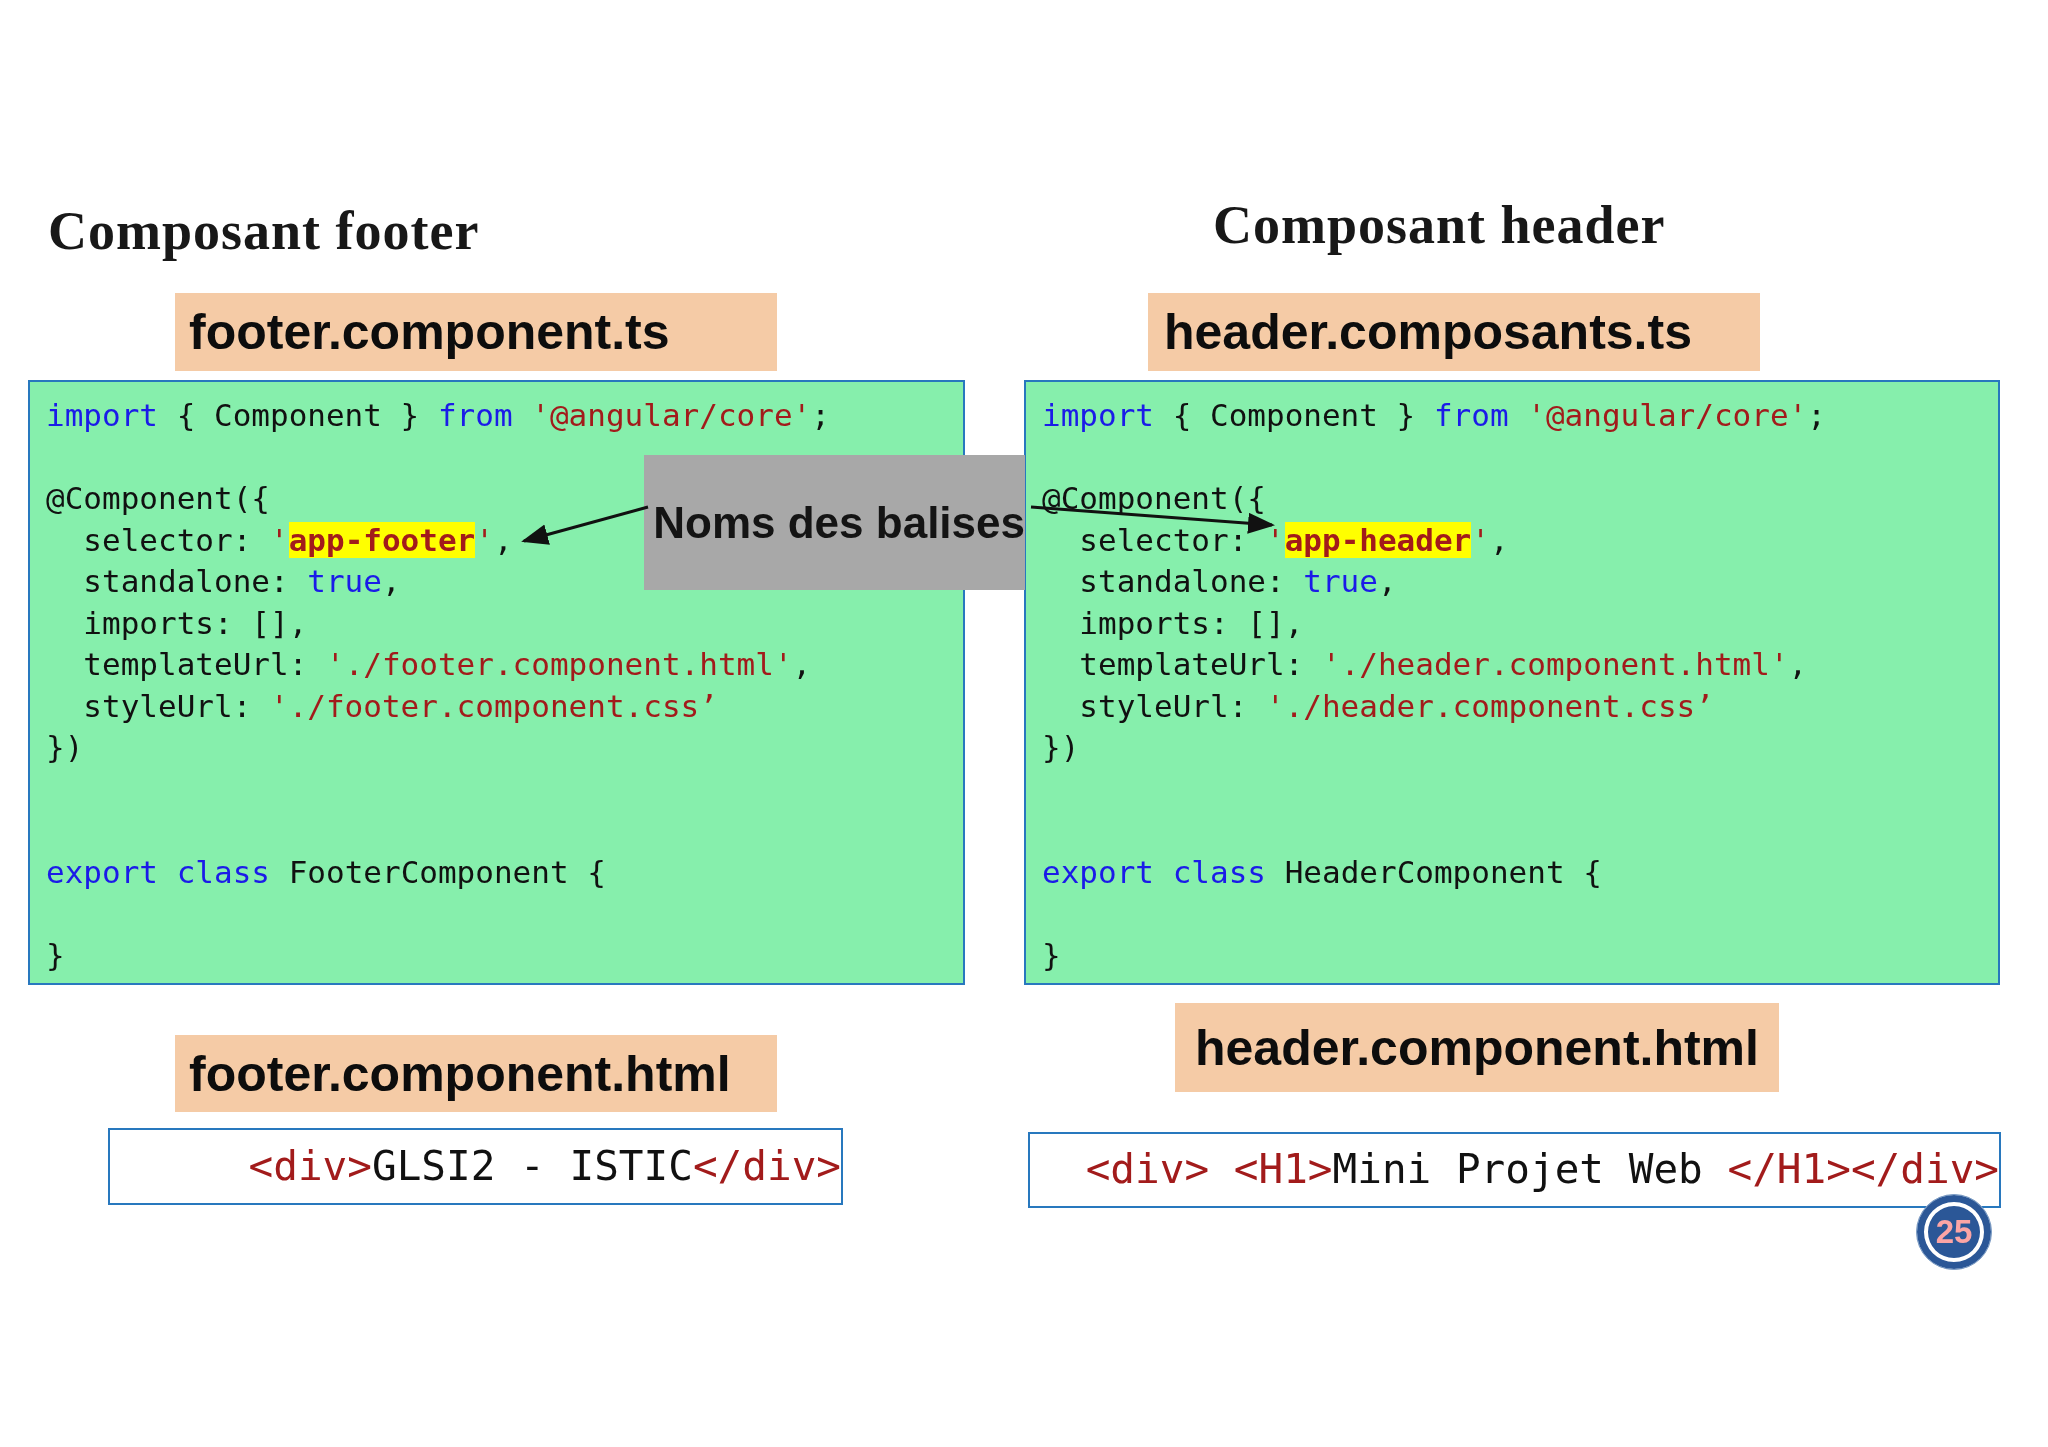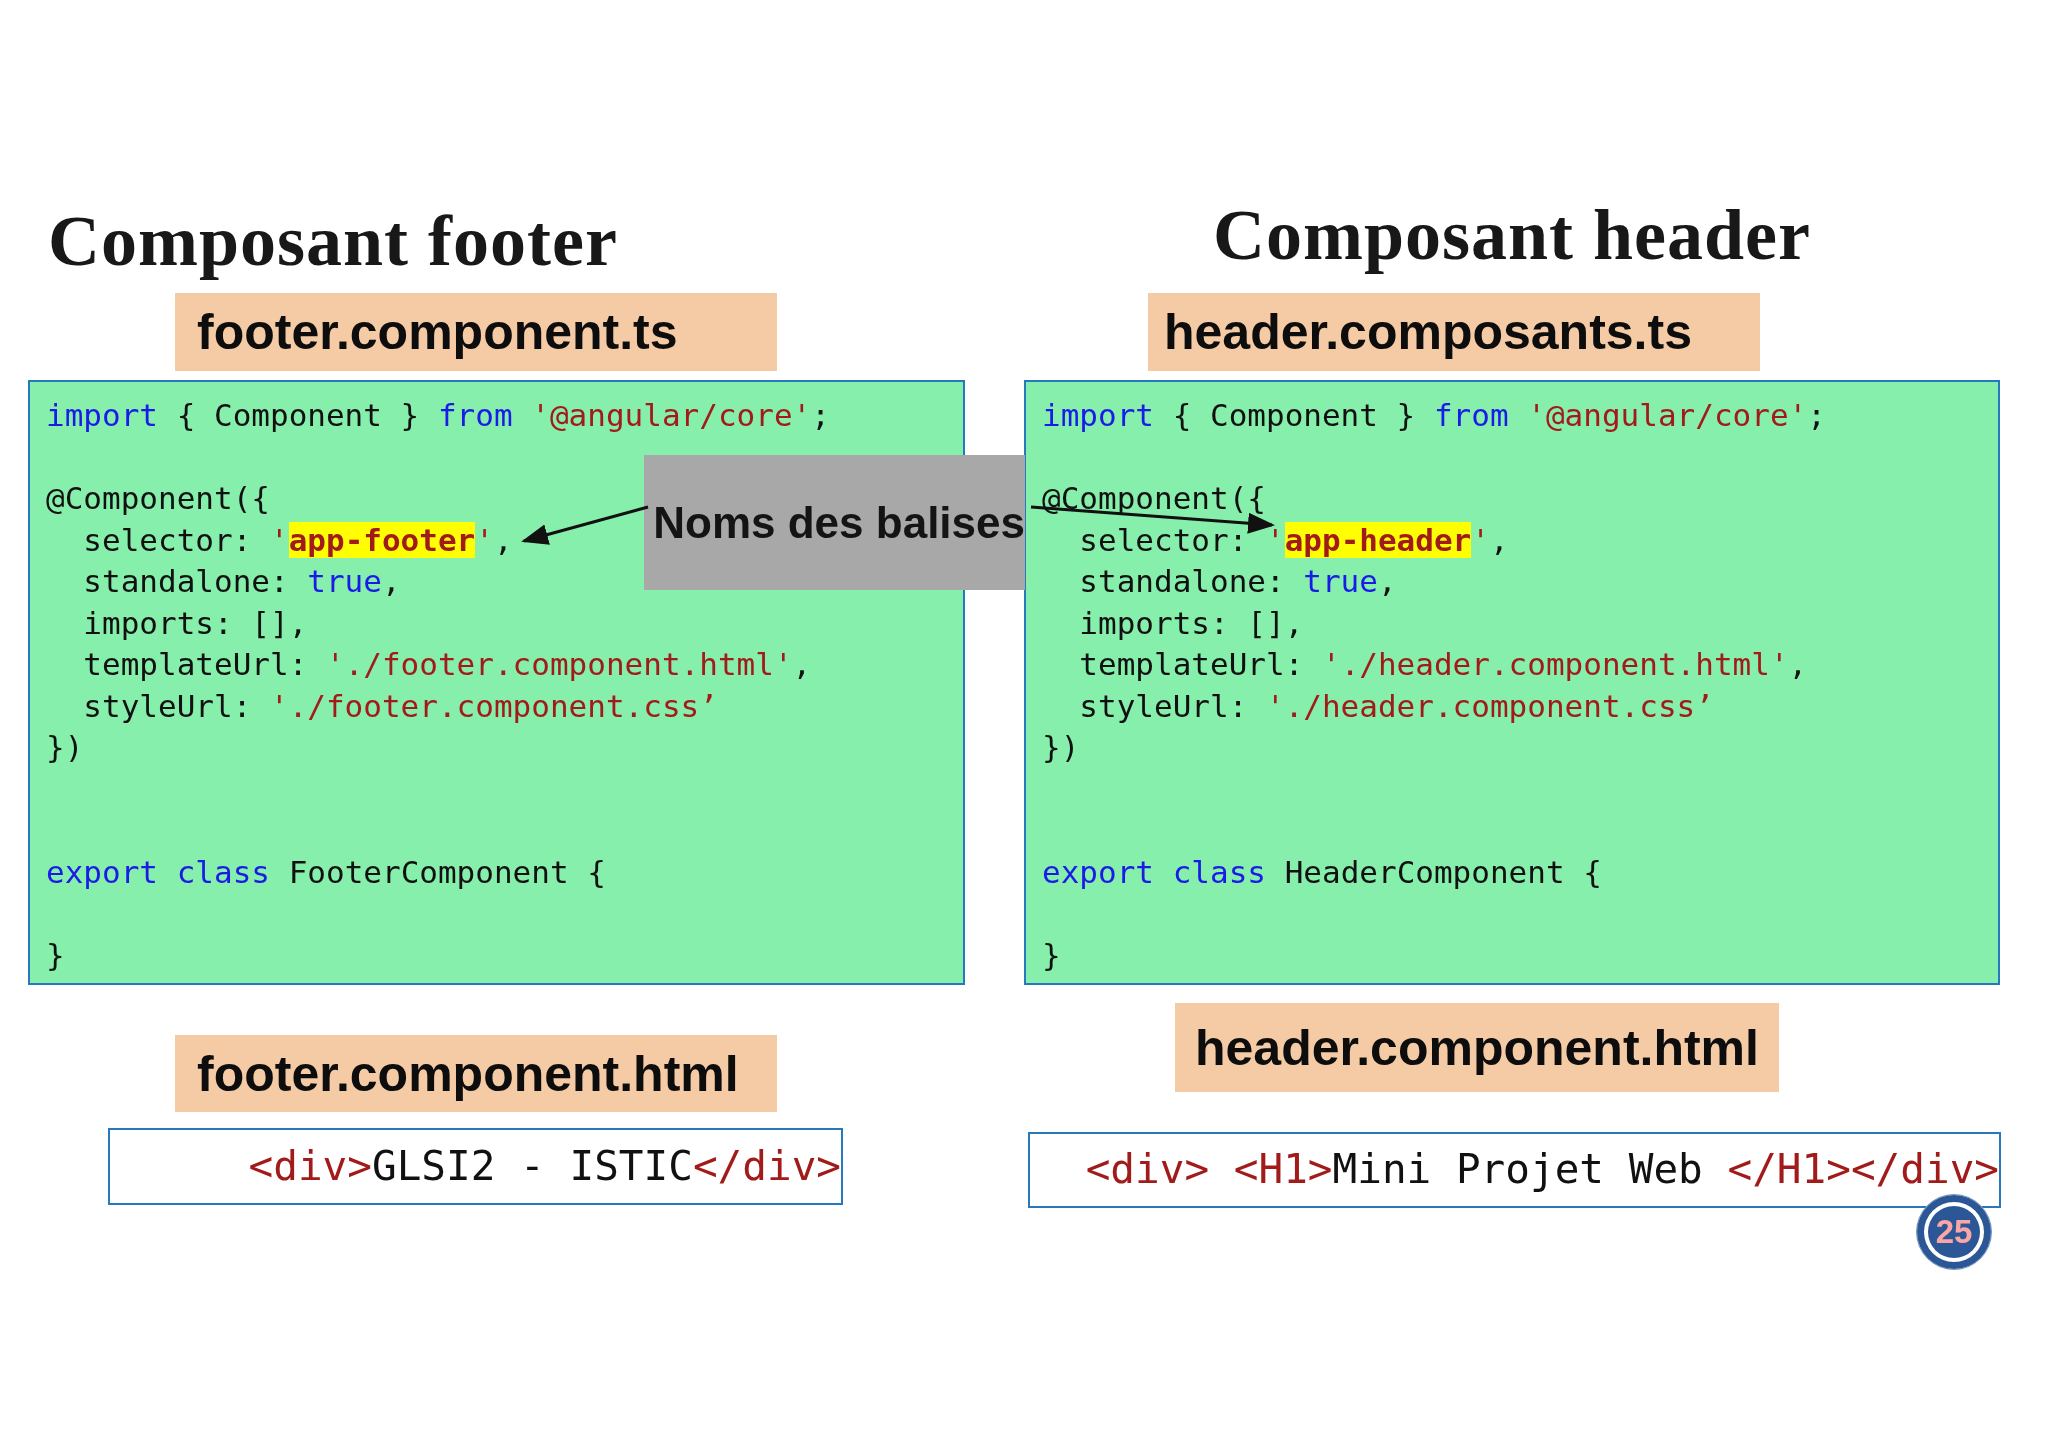--- a/index.html
+++ b/index.html
@@ -4,35 +4,35 @@
 <style>
   html,body{margin:0;padding:0;background:#ffffff;}
   body{width:2048px;height:1447px;position:relative;overflow:hidden;
        font-family:"Liberation Sans",sans-serif;}
   .abs{position:absolute;}
 
   
   .section-title{
     font-family:"Liberation Serif",serif;
     font-weight:700;
-    font-size:72px;
+    font-size:54px;
     color:#181818;
     letter-spacing:1px;
     white-space:nowrap;
   }
 
   
   .file-label{
     background:#f5cba6;
     color:#0d0d0d;
     font-weight:700;
     font-size:50px;
     display:flex;
     align-items:center;
-    padding-left:22px;
+    padding-left:14px;
     box-sizing:border-box;
     white-space:nowrap;
   }
 
   
   .code-box{
     background:#86efac;
     border:2px solid #2878be;
     box-sizing:border-box;
   }

